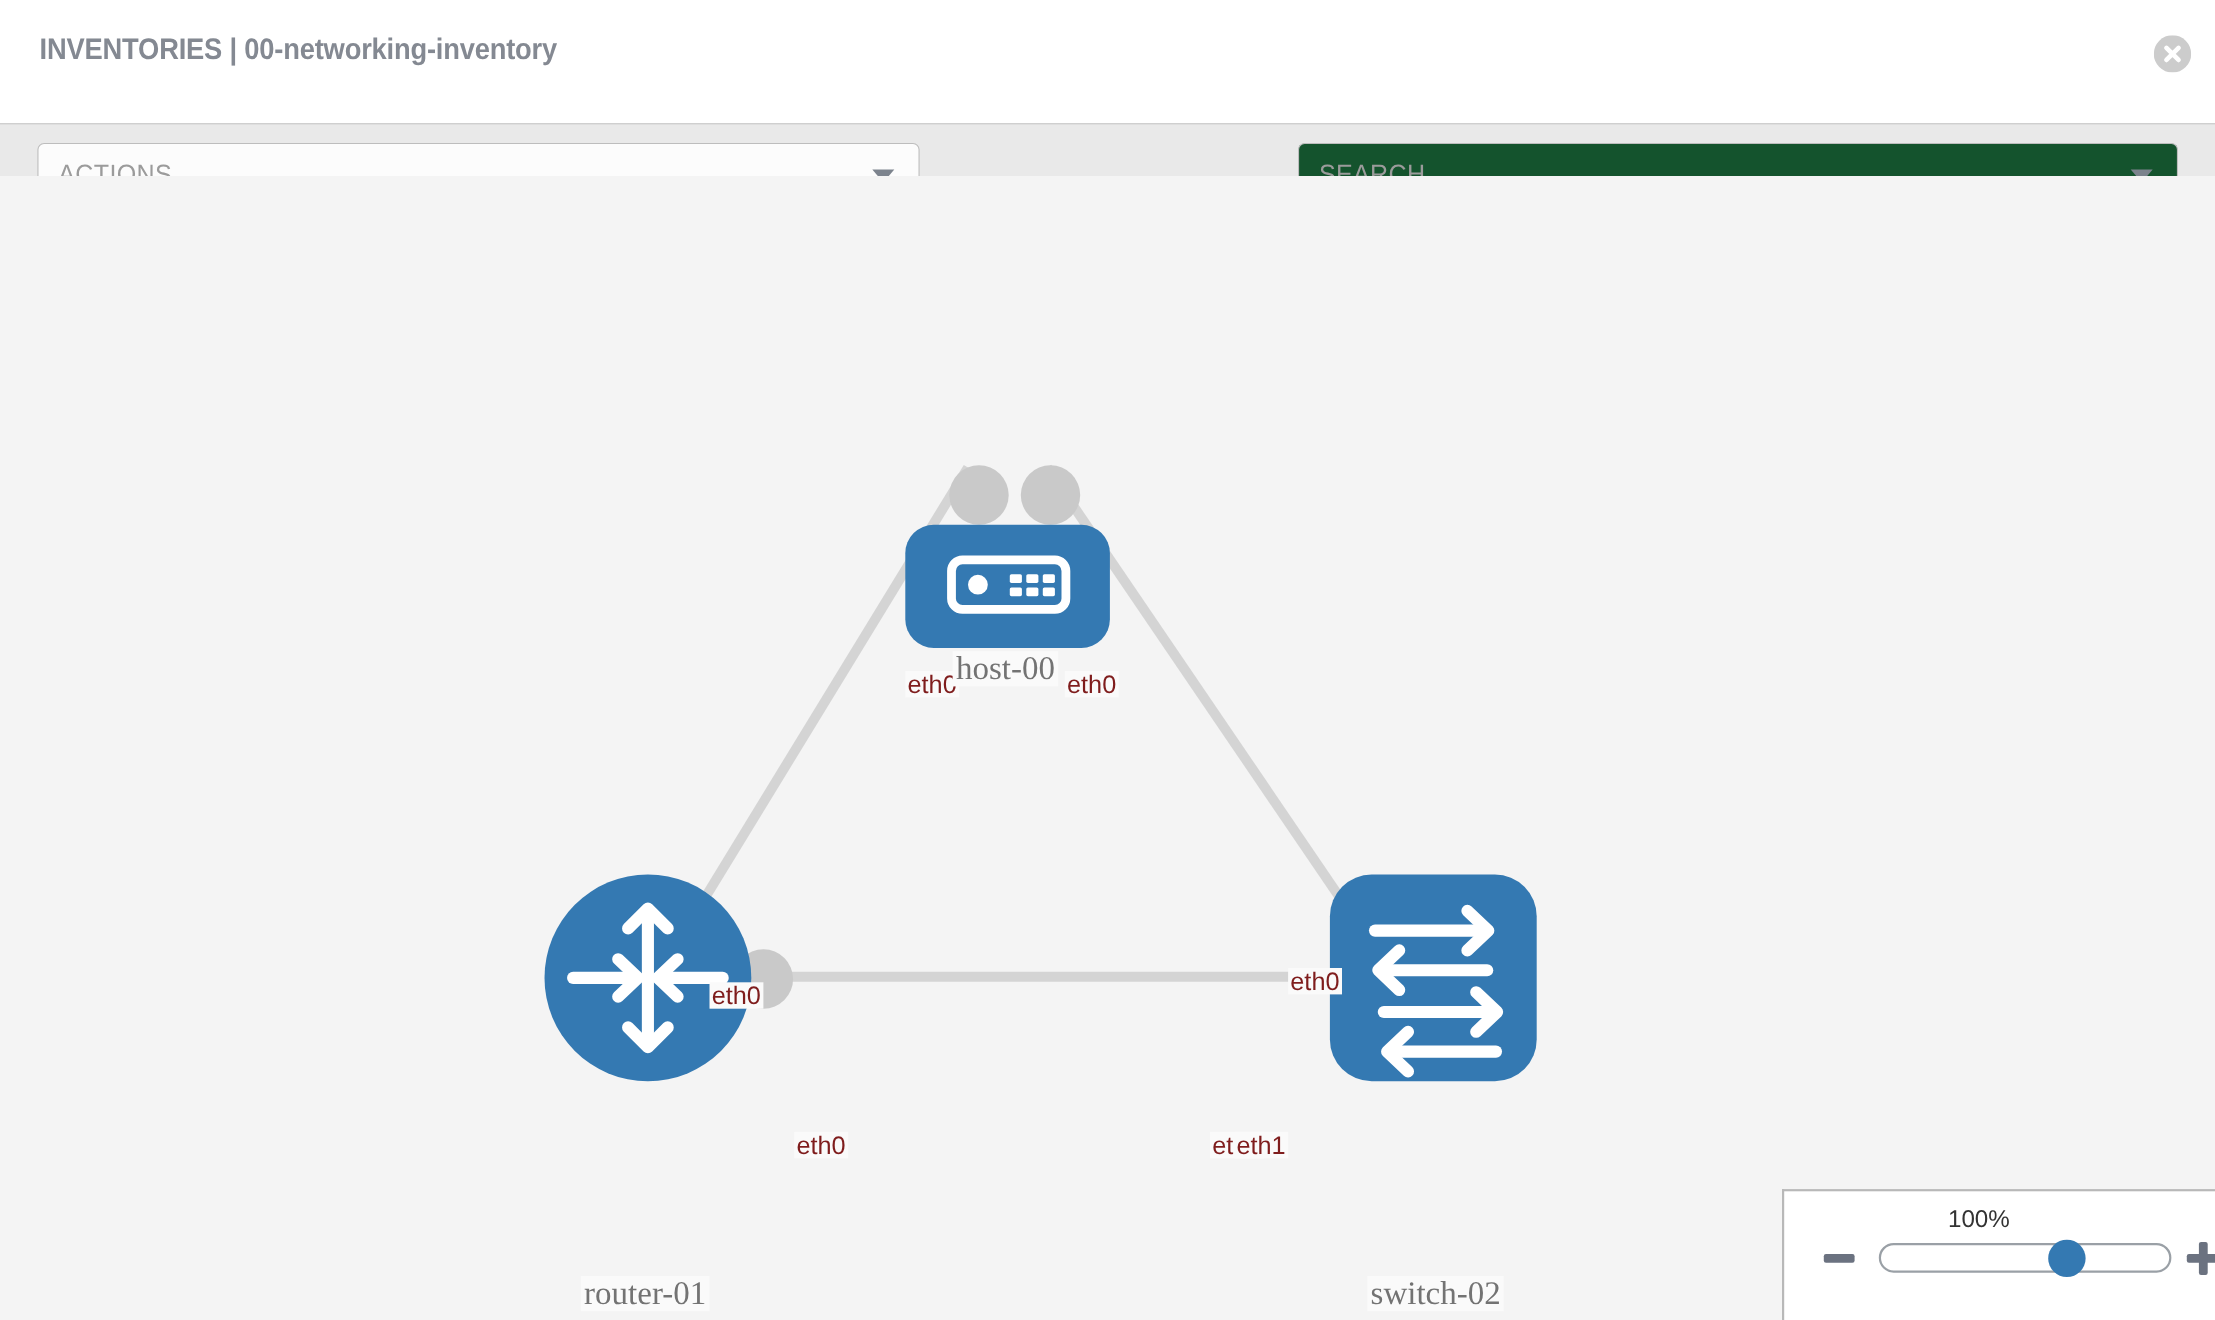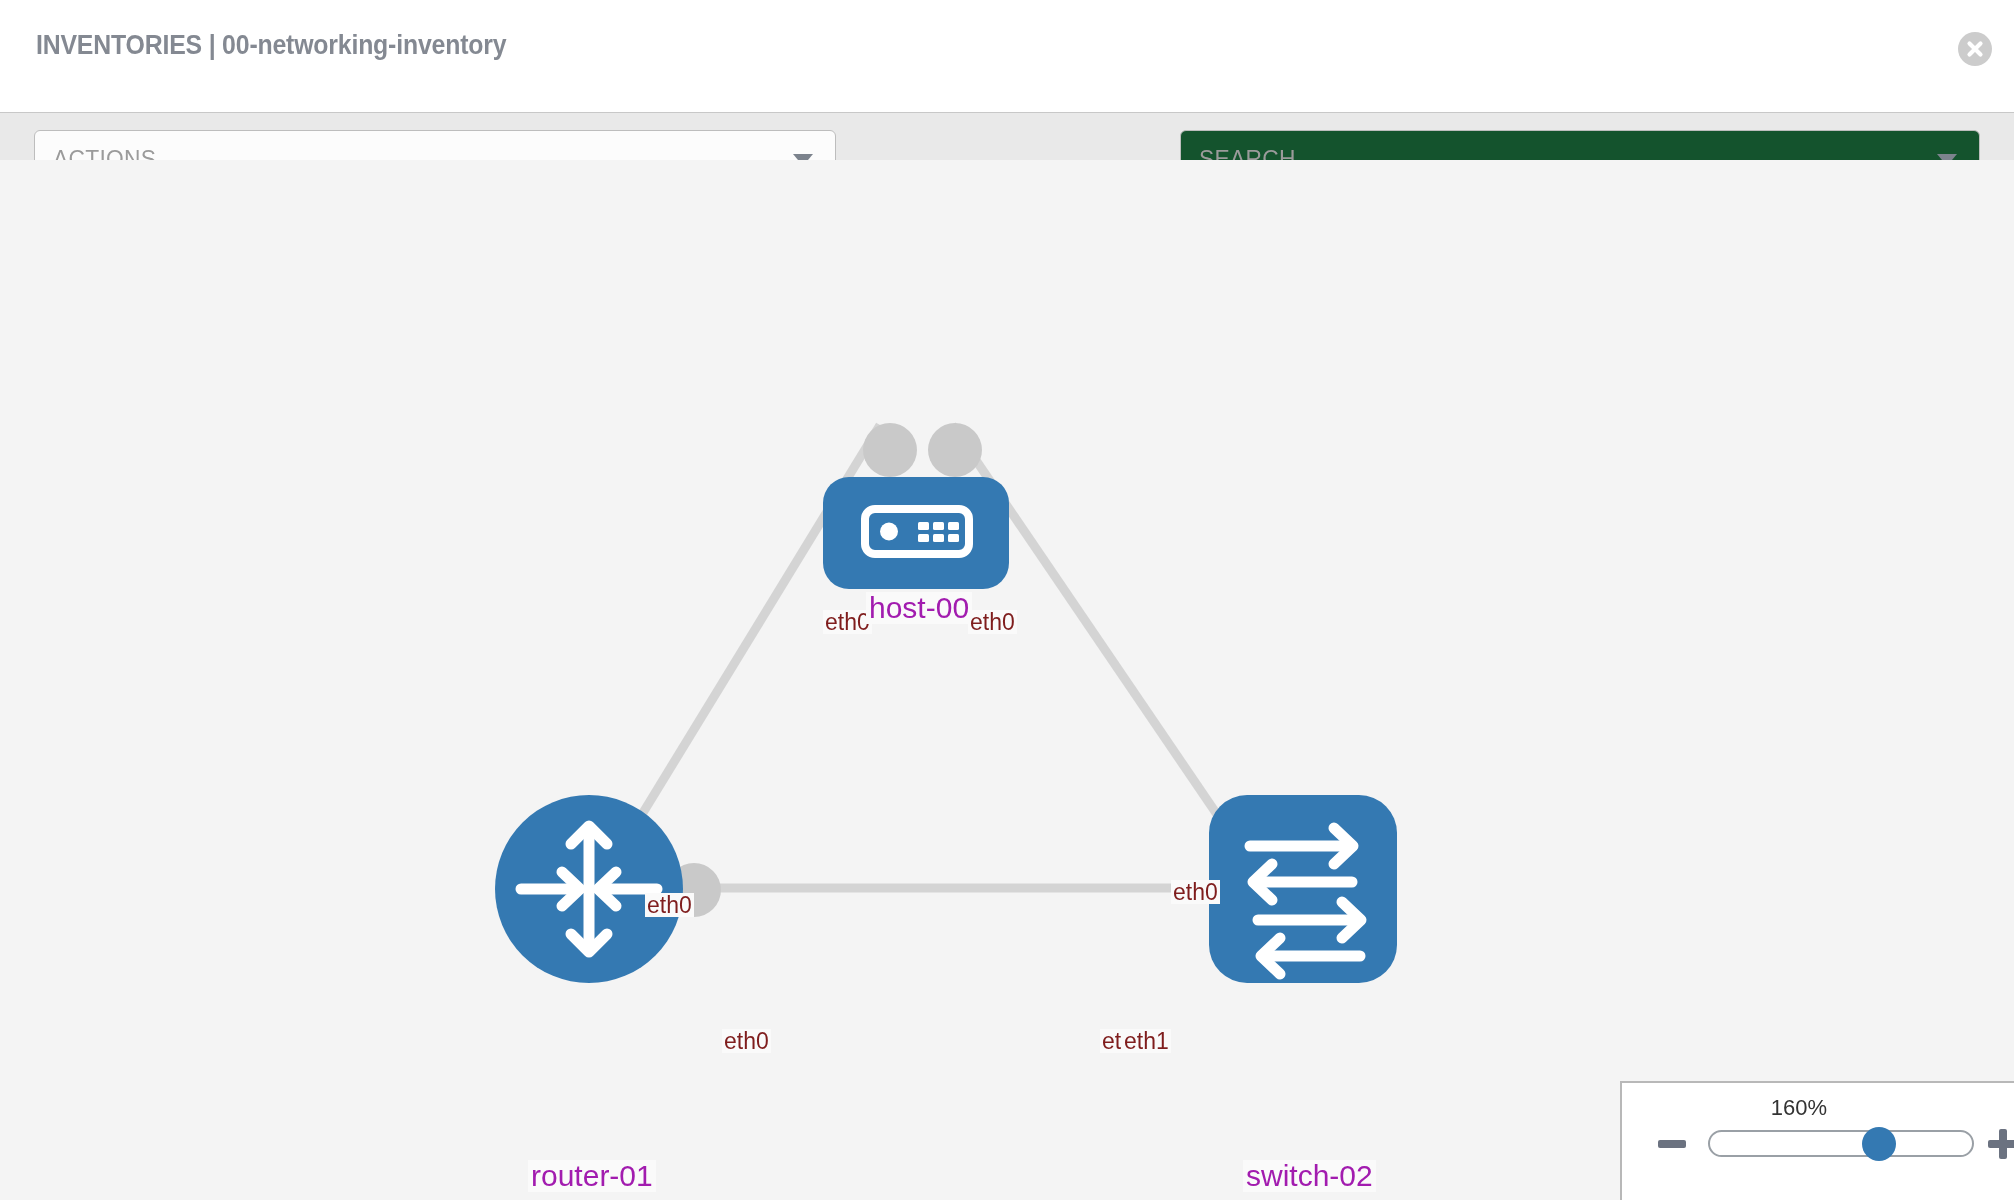--- a/index.html
+++ b/index.html
@@ -92,25 +92,26 @@
   .edge-label {
     position: absolute;
     font-size: 23px; color: #7f1d1d;
     background: #fafafa;
     padding: 0 2px;
     white-space: nowrap;
     line-height: 1.05;
   }
   .node-label {
     position: absolute;
-    font-size: 30px; color: #a21caf;
+    font-size: 30px; color: #737373;
     background: #fafafa;
     padding: 0 3px;
     white-space: nowrap;
     line-height: 1.05;
+    font-family: Liberation Serif, serif;
   }
 
   
   .zoom-panel {
     position: absolute; left: 1620px; top: 1081px;
     width: 394px; height: 119px;
     background: #ffffff;
     border-top: 2px solid #b8b8b8;
     border-left: 2px solid #b8b8b8;
   }
@@ -282,20 +283,20 @@
     <div class="edge-label" style="left:1100px; top:869px;">eth0</div>
 
     <div class="edge-label" style="left:1122px; top:869px;">eth1</div>
 
     <div class="node-label" style="left:528px; top:1000px;">router-01</div>
 
     <div class="node-label" style="left:1243px; top:1000px;">switch-02</div>
   </div>
 
   <div class="zoom-panel">
-    <div class="zoom-pct">160%</div>
+    <div class="zoom-pct">100%</div>
     <div class="zoom-minus"></div>
     <div class="zoom-track"></div>
     <div class="zoom-thumb"></div>
     <div class="zoom-plus"></div>
   </div>
 
 </div>
 
 </body></html>

